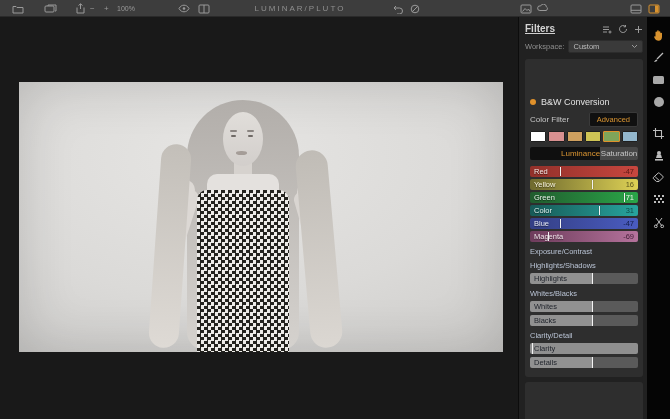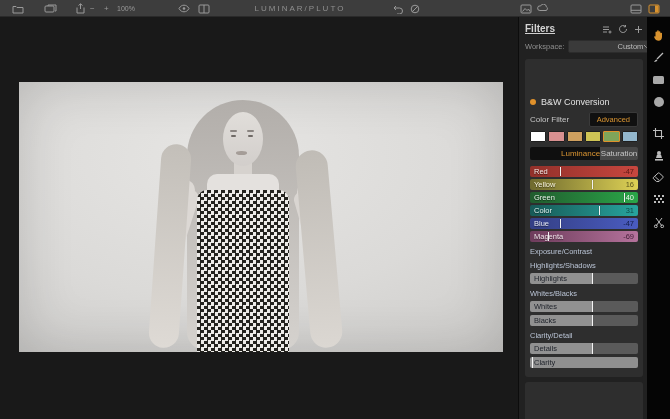--- a/index.html
+++ b/index.html
@@ -49,21 +49,21 @@
   #panel { position:absolute; left:518px; top:17px; width:129px; height:402px;
     background:#212121; border-left:1px solid #0c0c0c; color:#cfcfcf; }
   #panel-inner { padding:4px 4px 0 6px; }
   .panel-head { display:flex; align-items:center; height:15px;text-decoration:underline; }
   .panel-title { font-size:10px; font-weight:bold; color:#d4d4d4; flex:1; }
   .panel-head .hicons { display:flex; gap:6px; align-items:center; }
   .workspace-row { display:flex; align-items:center; gap:4px; margin:4px 0 6px; }
   .workspace-label { font-size:7.5px; color:#8f8f8f; white-space:nowrap; }
   .workspace-select { flex:1; height:13px; background:#3a3a3a; border:1px solid #2c2c2c;
     border-radius:2px; display:flex; align-items:center; padding:0 4px; font-size:7.5px; color:#bdbdbd; }
-  .workspace-select .sel-val { flex:1;margin-left:44px; }
+  .workspace-select .sel-val { flex:1; }
 
   .card { background:#2e2e2e; border-radius:3px; padding:4px 5px 6px; margin-bottom:5px; }
   .card-head { display:flex; align-items:center; gap:5px; height:14px; margin-bottom:3px;margin-top:32px; }
   .dot { width:6px; height:6px; border-radius:50%; background:#e0912b; }
   .card-title { font-size:9px; color:#e2e2e2; }
 
   .cf-row { display:flex; align-items:center; margin:3px 0 4px; }
   .cf-label { flex:1; font-size:8px; color:#c6c6c6; }
   .advanced-btn { background:#101010; border:1px solid #3a3a3a; border-radius:2px;
     color:#dc9632; font-size:7.5px; padding:2px 7px; }
@@ -269,21 +269,21 @@
               <span class="val">-47</span>
               <span class="thumb"></span>
             </div>
             <div class="cslider" style="--label: Yellow; --value: 16; --pos: 57%; --c1: #6f6a2e; --c2: #ddd155; --vc: #5c561e; --lc: #faf6df;">
               <span class="lab">Yellow</span>
               <span class="val">16</span>
               <span class="thumb"></span>
             </div>
             <div class="cslider" style="--label: Green; --value: 81; --pos: 87%; --c1: #215c2e; --c2: #2aa648; --vc: #eaf4ea; --lc: #e8f4e9;">
               <span class="lab">Green</span>
-              <span class="val">40</span>
+              <span class="val">71</span>
               <span class="thumb"></span>
             </div>
             <div class="cslider" style="--label: Cyan; --value: 31; --pos: 64%; --c1: #175a57; --c2: #27a49e; --vc: #0f4a47; --lc: #e2f3f1;">
               <span class="lab">Color</span>
               <span class="val">31</span>
               <span class="thumb"></span>
             </div>
             <div class="cslider" style="--label: Blue; --value: -47; --pos: 28%; --c1: #343f85; --c2: #4a5cc0; --vc: #141d4a; --lc: #e6e9f7;">
               <span class="lab">Blue</span>
               <span class="val">-47</span>
@@ -316,26 +316,26 @@
             </div>
             <div class="gslider" style="--label: Blacks; --pos: 57%; --c1: #919191; --c2: #5a5a5a; --lc: #1e222a;">
               <span class="lab">Blacks</span>
               <span class="thumb"></span>
             </div>
           </div>
 
         <div class="sec-title">Clarity/Detail</div>
         <div>
 
-        <div class="gslider" style="--label: Details; --pos: 57%; --c1: #919191; --c2: #5a5a5a; --lc: #1e222a;">
+        <div class="gslider" style="--label: Clarity; --pos: 2%; --c1: #8f8f8f; --c2: #8f8f8f; --lc: #1e222a;">
+              <span class="lab">Clarity</span>
+              <span class="thumb"></span>
+            </div>
+            <div class="gslider" style="--label: Details; --pos: 57%; --c1: #919191; --c2: #5a5a5a; --lc: #1e222a;">
               <span class="lab">Details</span>
-              <span class="thumb"></span>
-            </div>
-            <div class="gslider" style="--label: Clarity; --pos: 2%; --c1: #8f8f8f; --c2: #8f8f8f; --lc: #1e222a;">
-              <span class="lab">Clarity</span>
               <span class="thumb"></span>
             </div>
           </div>
       </div>
 
       <div class="card">
         <div class="card-head">
           <span class="dot"></span>
           <span class="card-title">Curves</span>
         </div>

